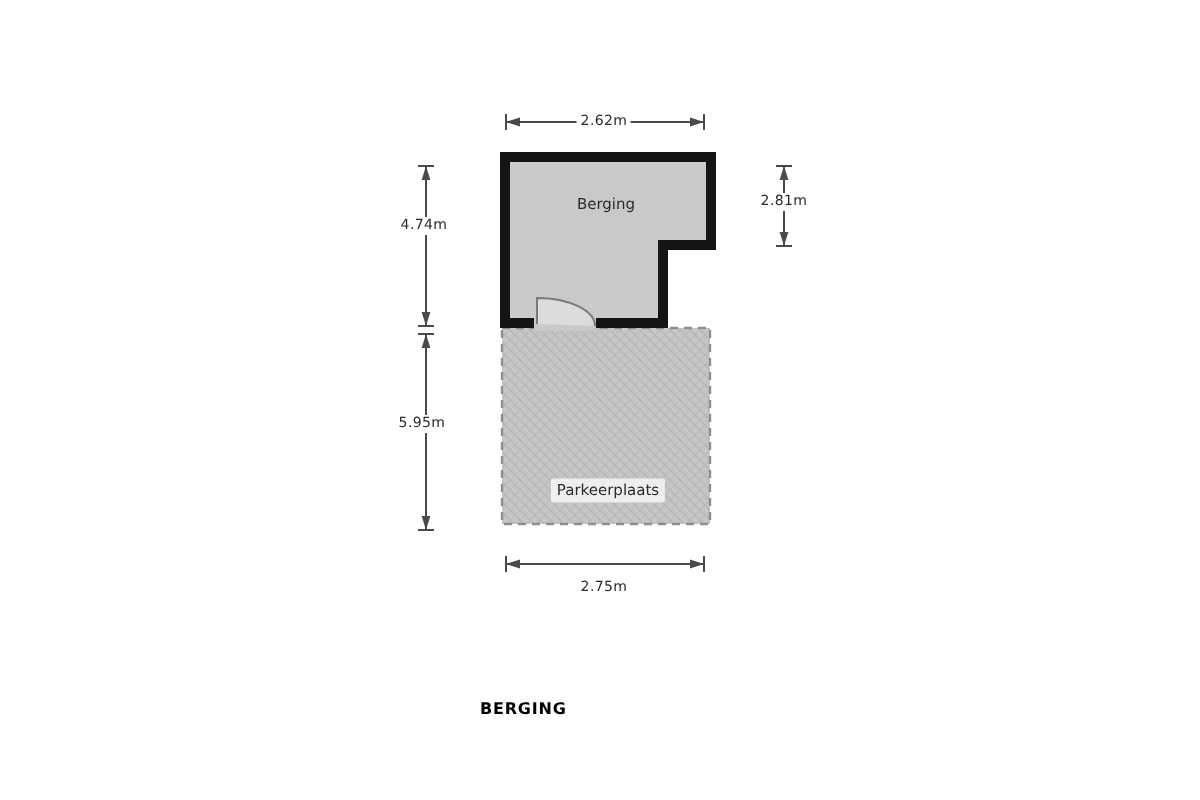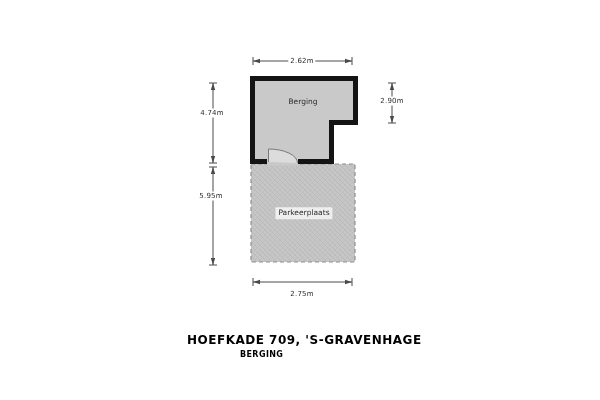--- a/index.html
+++ b/index.html
@@ -11,21 +11,21 @@
   .stage svg{position:absolute;left:0;top:0;}
   .overlay-label{
     position:absolute;transform:translate(-50%,-50%);
     font-size:7px;color:#2b2b2b;white-space:nowrap;line-height:1;
   }
   .dim-label{
     background:#ffffff;padding:1px 2px;letter-spacing:0.2px;
   }
   .room-label{background:transparent;}
   .room-label-boxed{
-    background:rgba(255,255,255,0.72);padding:2px 3px;border-radius:1px;
+    background:rgba(255,255,255,0.72);padding:2px 3px;border-radius:1px;margin-top:32px;
   }
   .footer-title{
     position:absolute;left:187px;top:333px;
     font-size:12px;font-weight:bold;color:#000;letter-spacing:0.5px;white-space:nowrap;
   }
   .footer-subtitle{
     position:absolute;left:240px;top:350px;
     font-size:8px;font-weight:bold;color:#000;letter-spacing:0.4px;white-space:nowrap;
   }
   .footer-disclaimer{
@@ -91,23 +91,22 @@
       <line x1="253" y1="282" x2="352" y2="282"></line>
       <line x1="253" y1="278" x2="253" y2="286"></line>
       <line x1="352" y1="278" x2="352" y2="286"></line>
       <polygon points="253,282 260,279.8 260,284.2" stroke="none"></polygon>
       <polygon points="352,282 345,279.8 345,284.2" stroke="none"></polygon>
     </g>
   </svg>
 
   <div class="overlay-label dim-label" style="left:302px;top:61px;">2.62m</div>
   <div class="overlay-label dim-label" style="left:212px;top:113px;">4.74m</div>
-  <div class="overlay-label dim-label" style="left:392px;top:101px;">2.90m</div>
-  <div class="overlay-label dim-label" style="left:211px;top:196px;">5.95m</div>
+  <div class="overlay-label dim-label" style="left:392px;top:101px;">2.81m</div>
+  <div class="overlay-label dim-label" style="left:211px;top:212px;">5.95m</div>
   <div class="overlay-label dim-label" style="left:302px;top:294px;">2.75m</div>
 
   <div class="overlay-label room-label" style="left:303px;top:102px;font-size:7.5px;">Berging</div>
   <div class="overlay-label room-label-boxed" style="left:304px;top:213px;font-size:7.5px;">Parkeerplaats</div>
 
-  <div class="footer-title">HOEFKADE 709, 'S-GRAVENHAGE</div>
   <div class="footer-subtitle">BERGING</div>
 
 </div>
 
 </body></html>

